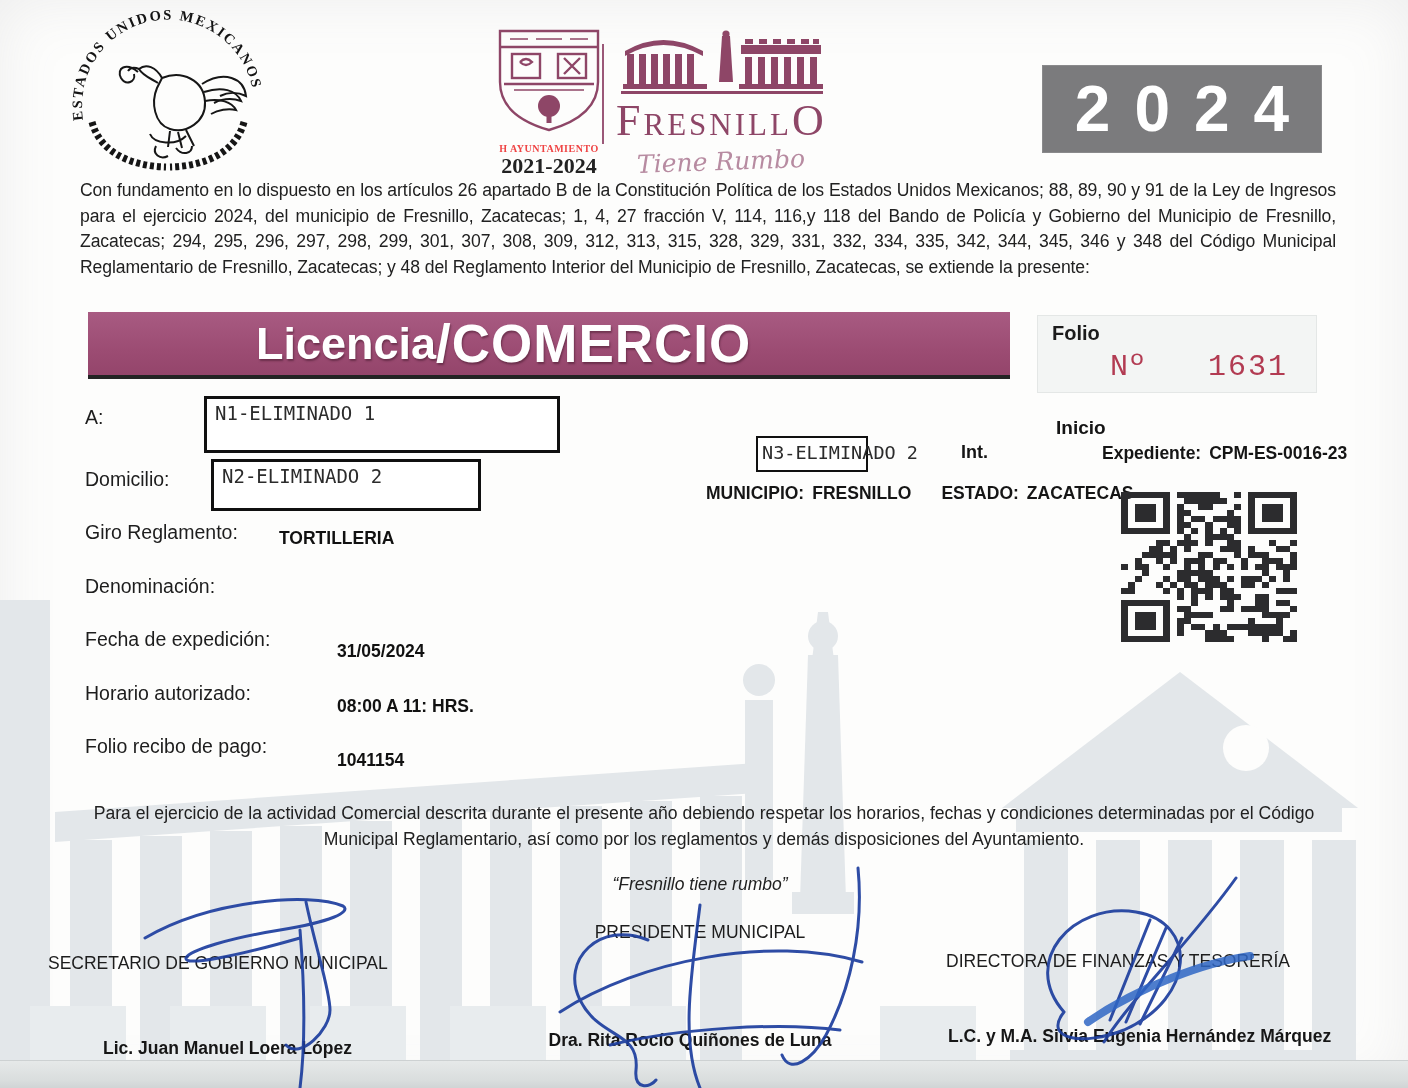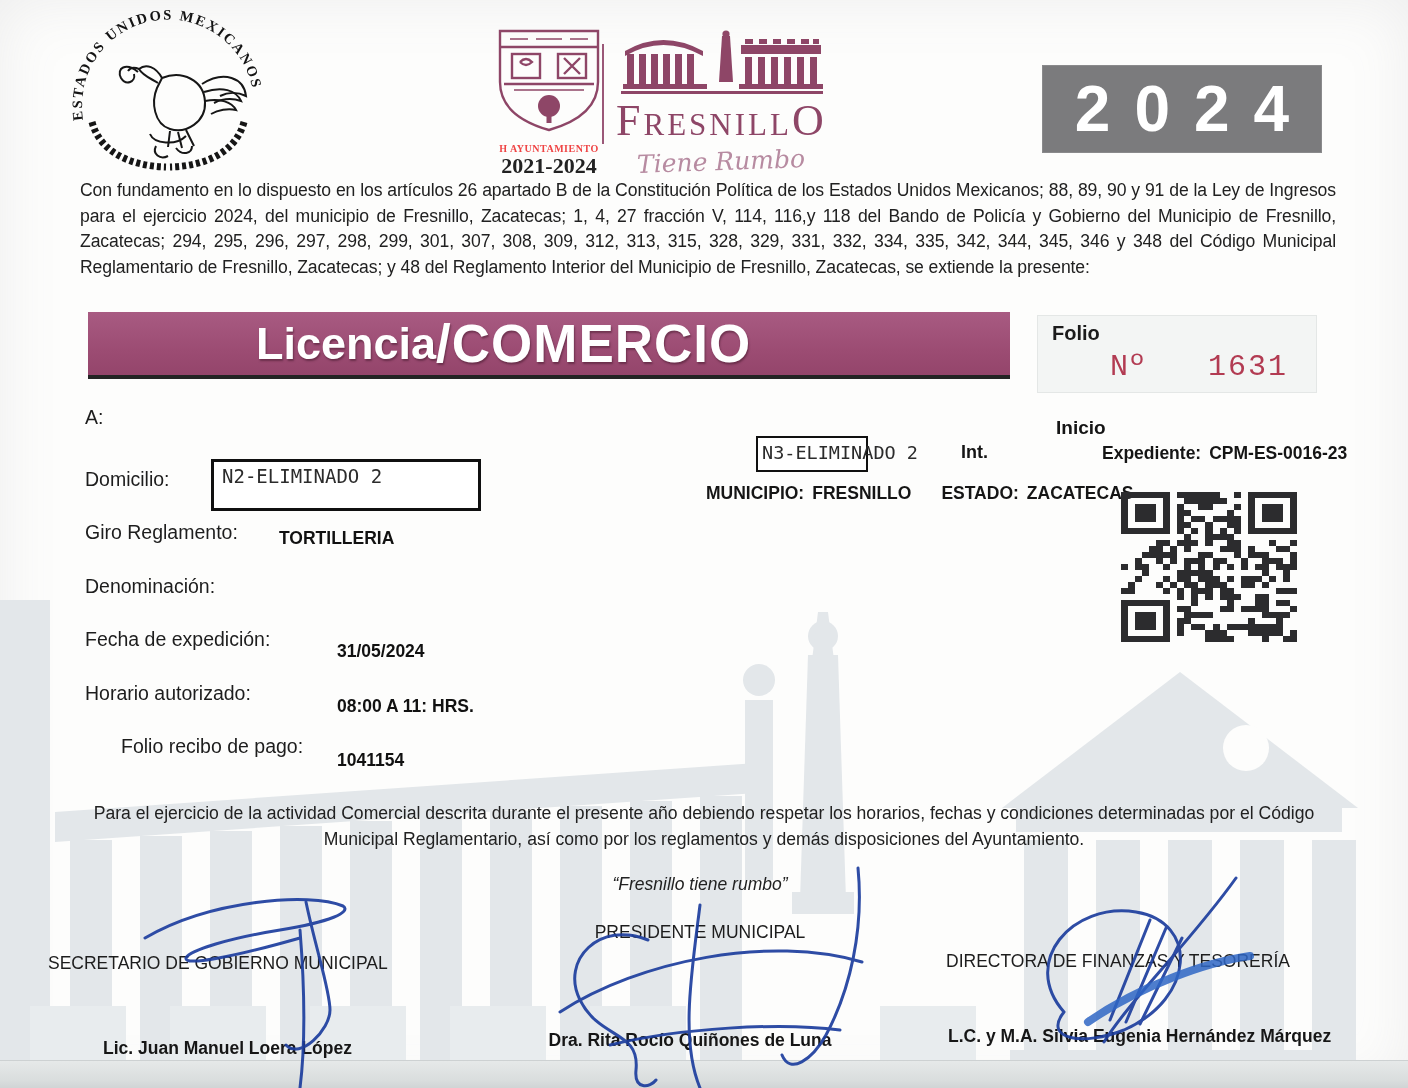--- a/index.html
+++ b/index.html
@@ -230,20 +230,23 @@
     <span class="t1">Licencia </span>
     <span class="t2">/COMERCIO</span>
   </div>
   <div class="folio-box">
     <div class="folio-label">Folio</div>
     <div class="folio-no">Nº</div>
     <div class="folio-num">1631</div>
   </div>
 
   <div class="flabel" style="left:85px;top:406px;">A:</div>
+  <div class="redact-box" style="left:204px;top:396px;width:356px;height:57px;padding:3px 8px;">
+    <span class="mono-red">N1-ELIMINADO 1</span>
+  </div>
 
   <div class="flabel" style="left:85px;top:468px;">Domicilio:</div>
   <div class="redact-box" style="left:211px;top:459px;width:270px;height:52px;padding:3px 8px;">
     <span class="mono-red">N2-ELIMINADO 2</span>
   </div>
 
   <div class="redact-box" style="left:756px;top:436px;width:112px;height:36px;border-width:2.5px;"></div>
   <div class="n3text" style="left:762px;top:442px;">N3-ELIMINADO 2</div>
   <div class="blabel" style="left:961px;top:442px;">Int.</div>
 
@@ -571,21 +574,21 @@
 
   <div class="flabel" style="left:85px;top:575px;">Denominación:</div>
   <div class="fvalue-b" style="left:263px;top:582px;"></div>
 
   <div class="flabel" style="left:85px;top:628px;">Fecha de expedición:</div>
   <div class="fvalue-b" style="left:337px;top:641px;">31/05/2024</div>
 
   <div class="flabel" style="left:85px;top:682px;">Horario autorizado:</div>
   <div class="fvalue-b" style="left:337px;top:696px;">08:00 A 11: HRS.</div>
 
-  <div class="flabel" style="left:85px;top:735px;margin-left:36px;">Folio recibo de pago:</div>
+  <div class="flabel" style="left:85px;top:735px;">Folio recibo de pago:</div>
   <div class="fvalue-b" style="left:337px;top:750px;">1041154</div>
 
   <div class="terms">Para el ejercicio de la actividad Comercial descrita durante el presente año debiendo respetar los horarios, fechas y condiciones determinadas por el Código Municipal Reglamentario, así como por los reglamentos y demás disposiciones del Ayuntamiento.</div>
   <div class="motto">“Fresnillo tiene rumbo”</div>
 
   <div class="sig-title center400" style="left:500px;top:922px;">PRESIDENTE MUNICIPAL</div>
   <div class="sig-title" style="left:48px;top:953px;">SECRETARIO DE GOBIERNO MUNICIPAL</div>
   <div class="sig-title" style="left:946px;top:951px;">DIRECTORA DE FINANZAS Y TESORERÍA</div>
 
   <div class="sig-name" style="left:103px;top:1038px;">Lic. Juan Manuel Loera  López</div>

